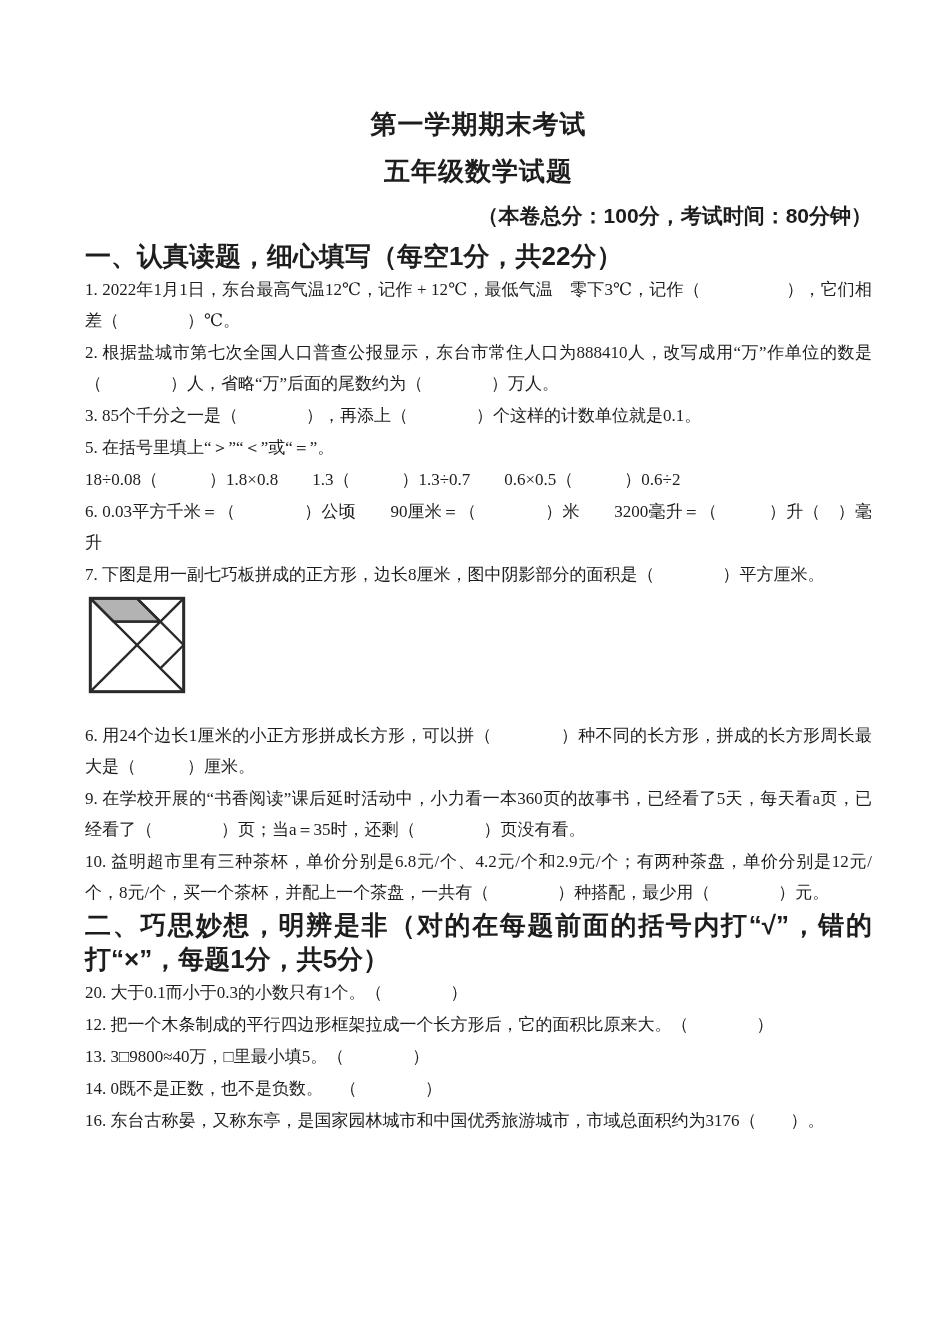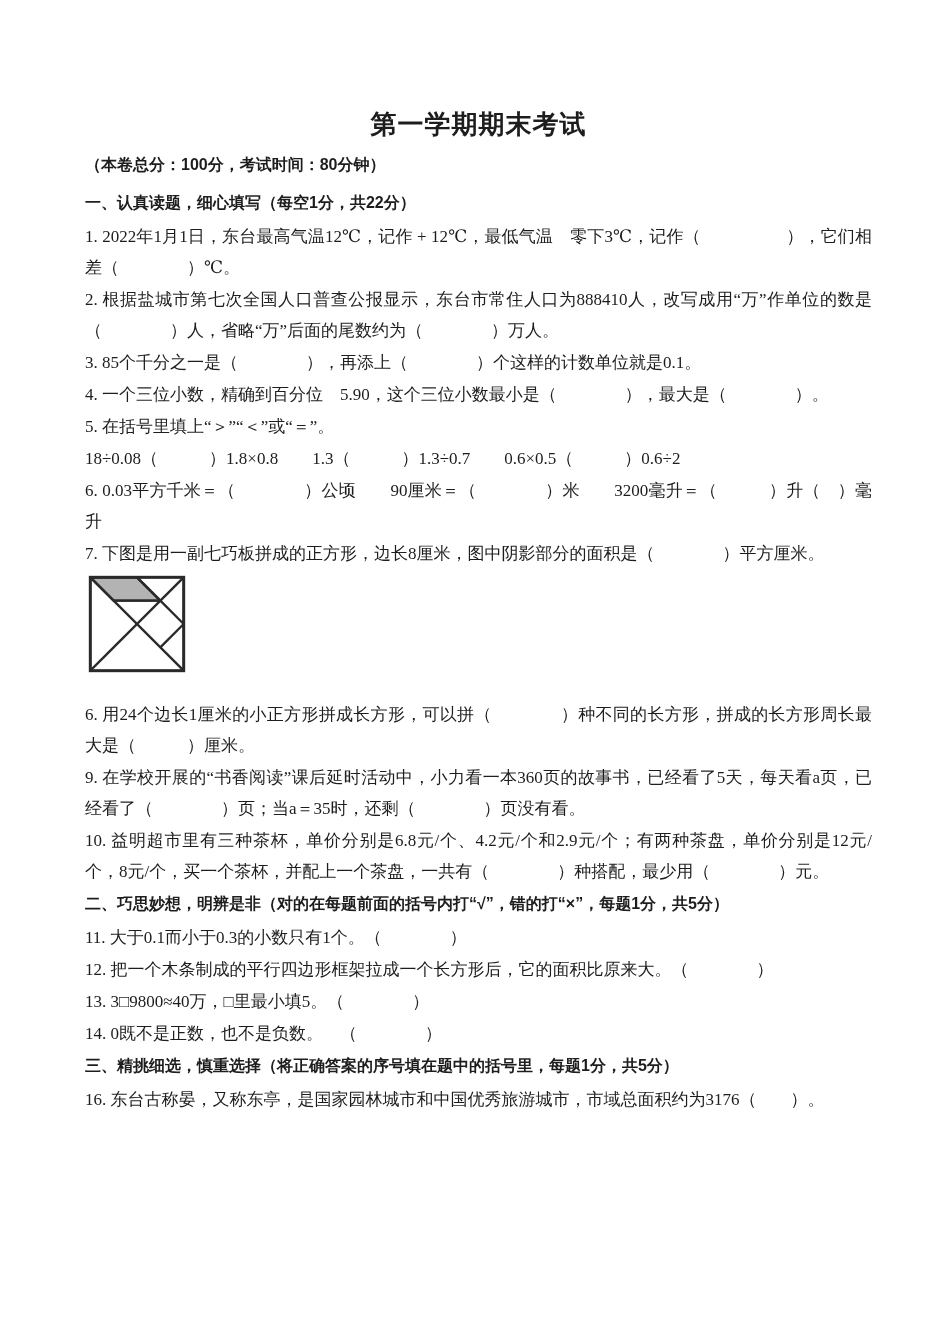--- a/index.html
+++ b/index.html
@@ -18,31 +18,31 @@
     text-align: center;
     font-family: "Liberation Sans", "DejaVu Sans", sans-serif;
     font-weight: bold;
     font-size: 26px;
     line-height: 1.15;
     letter-spacing: 1px;
   }
   .title-2 { margin-top: 17px; }
   .meta {
     margin-top: 15px;
-    text-align: left;
+    text-align: right;
     font-family: "Liberation Sans", "DejaVu Sans", sans-serif;
     font-weight: bold;
-    font-size: 16px;
+    font-size: 21px;
     line-height: 1.3;
   }
   .sec-heading {
     margin-top: 10px;
     font-family: "Liberation Sans", "DejaVu Sans", sans-serif;
     font-weight: bold;
-    font-size: 16px;
+    font-size: 26px;
     line-height: 34px;
     text-align: justify;
   }
   .sec-heading.tight { margin-top: 0; }
   p.q {
     font-size: 17px;
     line-height: 31px;
     text-align: justify;
     margin-top: 1px;
   }
@@ -51,27 +51,27 @@
     width: 100px; height: 98px;
   }
   .figure-wrap svg { display: block; width: 100px; height: 98px; }
 </style>
 </head>
 <body>
 
 <div class="page">
 
   <div class="title">第一学期期末考试</div>
+  <div class="title title-2">五年级数学试题</div>
   <div class="meta">（本卷总分：100分，考试时间：80分钟）</div>
 
   <div class="sec-heading">一、认真读题，细心填写（每空1分，共22分）</div>
   <p class="q">1. 2022年1月1日，东台最高气温12℃，记作 + 12℃，最低气温　零下3℃，记作（　　　　　），它们相差（　　　　）℃。</p>
   <p class="q">2. 根据盐城市第七次全国人口普查公报显示，东台市常住人口为888410人，改写成用“万”作单位的数是（　　　　）人，省略“万”后面的尾数约为（　　　　）万人。</p>
   <p class="q">3. 85个千分之一是（　　　　），再添上（　　　　）个这样的计数单位就是0.1。</p>
-  <p class="q">4. 一个三位小数，精确到百分位　5.90，这个三位小数最小是（　　　　），最大是（　　　　）。</p>
   <p class="q">5. 在括号里填上“＞”“＜”或“＝”。</p>
   <p class="q">18÷0.08（　　　）1.8×0.8　　1.3（　　　）1.3÷0.7　　0.6×0.5（　　　）0.6÷2</p>
   <p class="q">6. 0.03平方千米＝（　　　　）公顷　　90厘米＝（　　　　）米　　3200毫升＝（　　　）升（　）毫升</p>
   <p class="q">7. 下图是用一副七巧板拼成的正方形，边长8厘米，图中阴影部分的面积是（　　　　）平方厘米。</p>
 
   <div class="figure-wrap">
     <svg viewBox="-2 -2 84 84">
 
       <polygon points="0,0 40,0 60,20 20,20" stroke="#2a2a2a" stroke-width="2" stroke-linejoin="round" fill="#b3b3b3"></polygon>
 
@@ -88,21 +88,20 @@
       <line x1="60" y1="20" x2="80" y2="40" stroke="#2a2a2a" stroke-width="2"></line>
       <line x1="80" y1="40" x2="60" y2="60" stroke="#2a2a2a" stroke-width="2"></line>
     </svg>
   </div>
 
   <p class="q">6. 用24个边长1厘米的小正方形拼成长方形，可以拼（　　　　）种不同的长方形，拼成的长方形周长最大是（　　　）厘米。</p>
   <p class="q">9. 在学校开展的“书香阅读”课后延时活动中，小力看一本360页的故事书，已经看了5天，每天看a页，已经看了（　　　　）页；当a＝35时，还剩（　　　　）页没有看。</p>
   <p class="q">10. 益明超市里有三种茶杯，单价分别是6.8元/个、4.2元/个和2.9元/个；有两种茶盘，单价分别是12元/个，8元/个，买一个茶杯，并配上一个茶盘，一共有（　　　　）种搭配，最少用（　　　　）元。</p>
 
   <div class="sec-heading tight">二、巧思妙想，明辨是非（对的在每题前面的括号内打“√”，错的打“×”，每题1分，共5分）</div>
-  <p class="q">11. 大于0.1而小于0.3的小数只有1个。（　　　　）</p>
+  <p class="q">20. 大于0.1而小于0.3的小数只有1个。（　　　　）</p>
   <p class="q">12. 把一个木条制成的平行四边形框架拉成一个长方形后，它的面积比原来大。（　　　　）</p>
   <p class="q">13. 3□9800≈40万，□里最小填5。（　　　　）</p>
   <p class="q">14. 0既不是正数，也不是负数。　（　　　　）</p>
 
-  <div class="sec-heading tight">三、精挑细选，慎重选择（将正确答案的序号填在题中的括号里，每题1分，共5分）</div>
   <p class="q">16. 东台古称晏，又称东亭，是国家园林城市和中国优秀旅游城市，市域总面积约为3176（　　）。</p>
 
 </div>
 
 </body></html>

